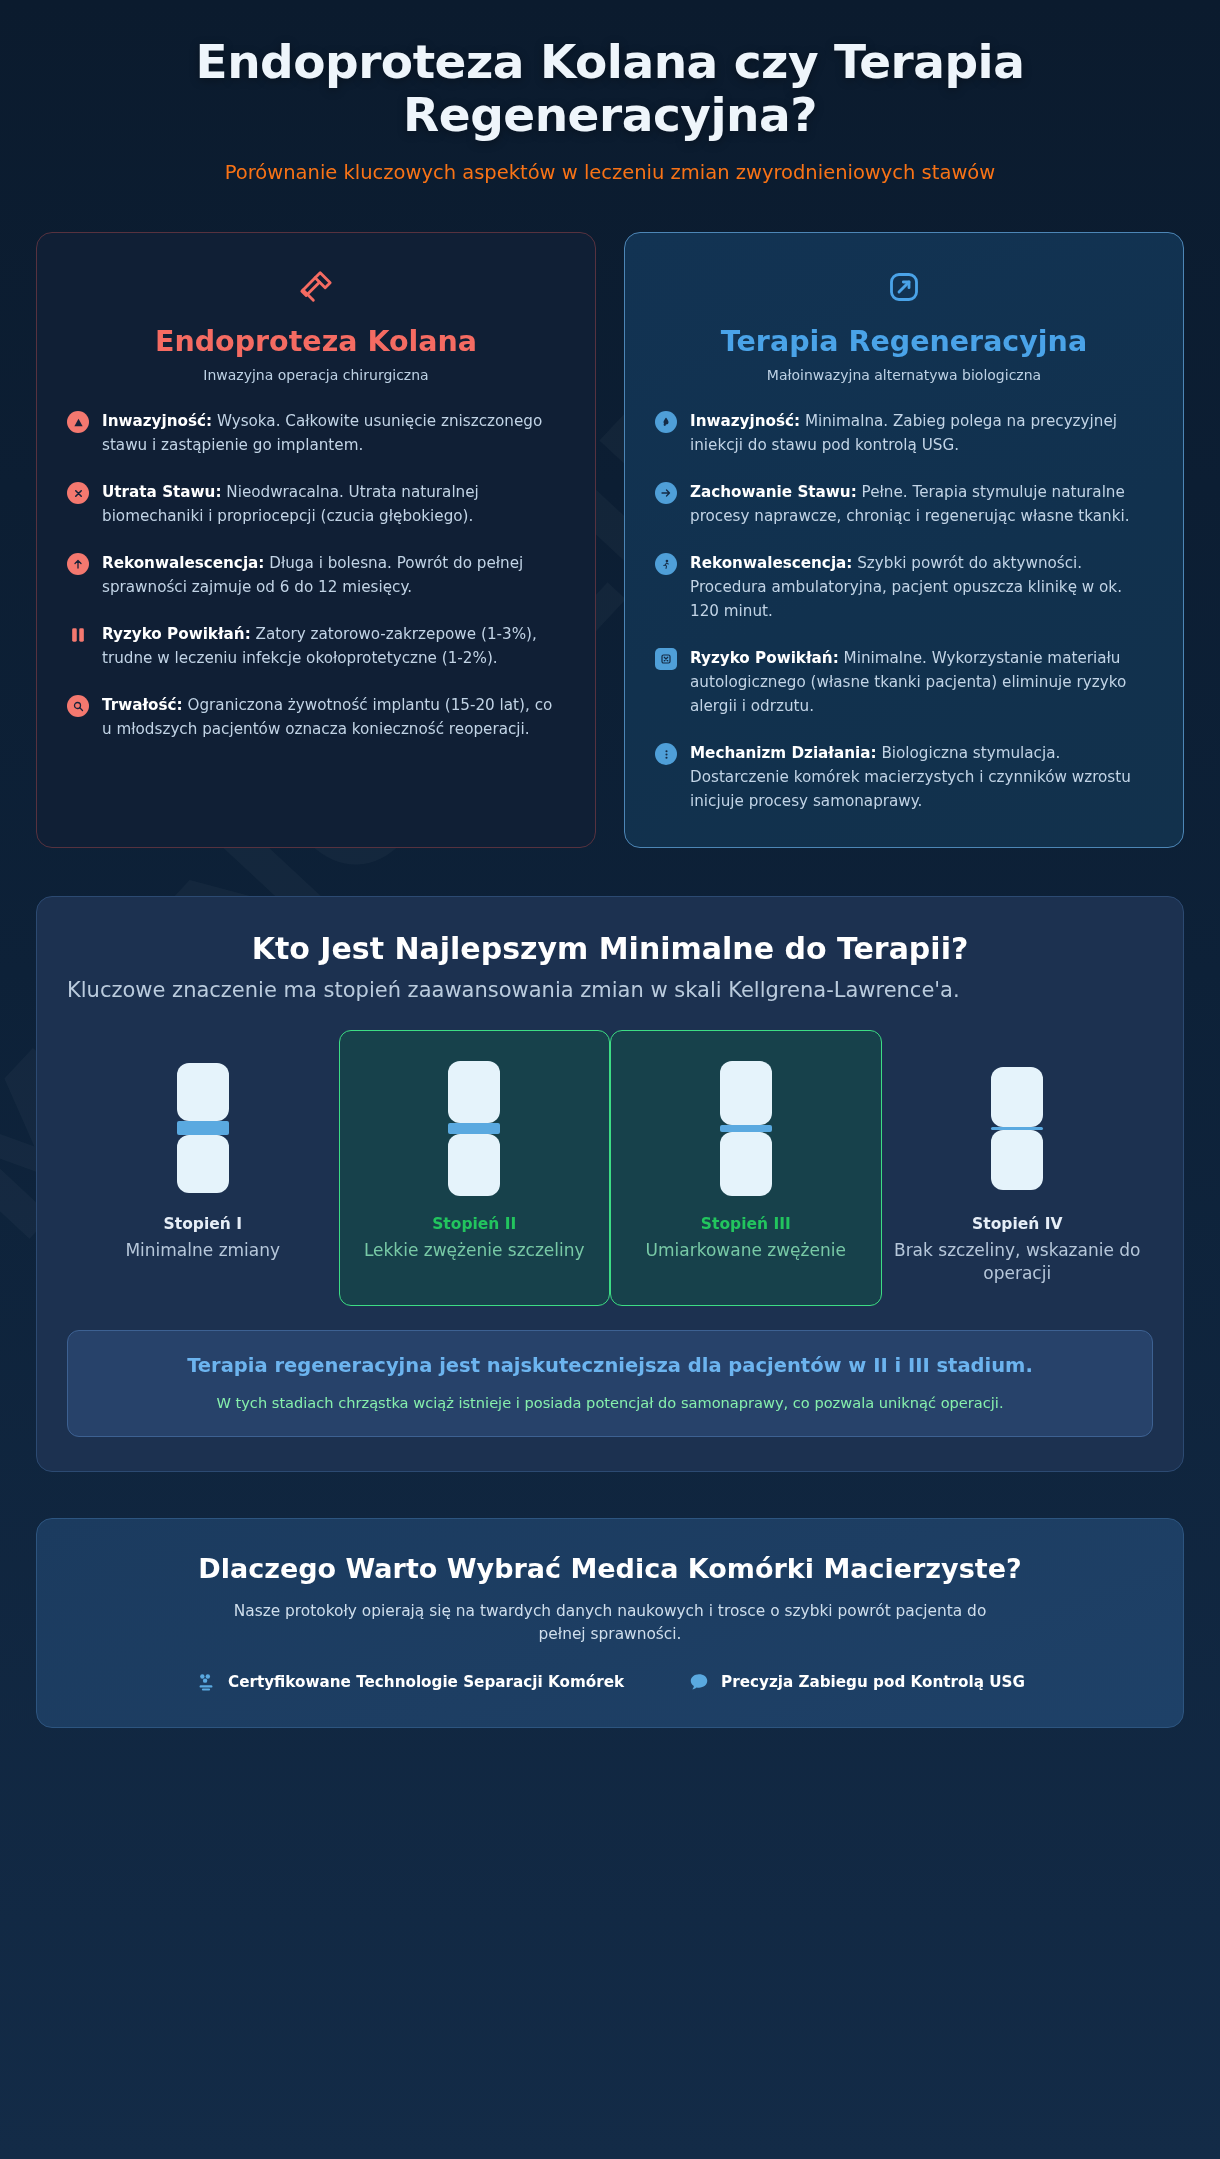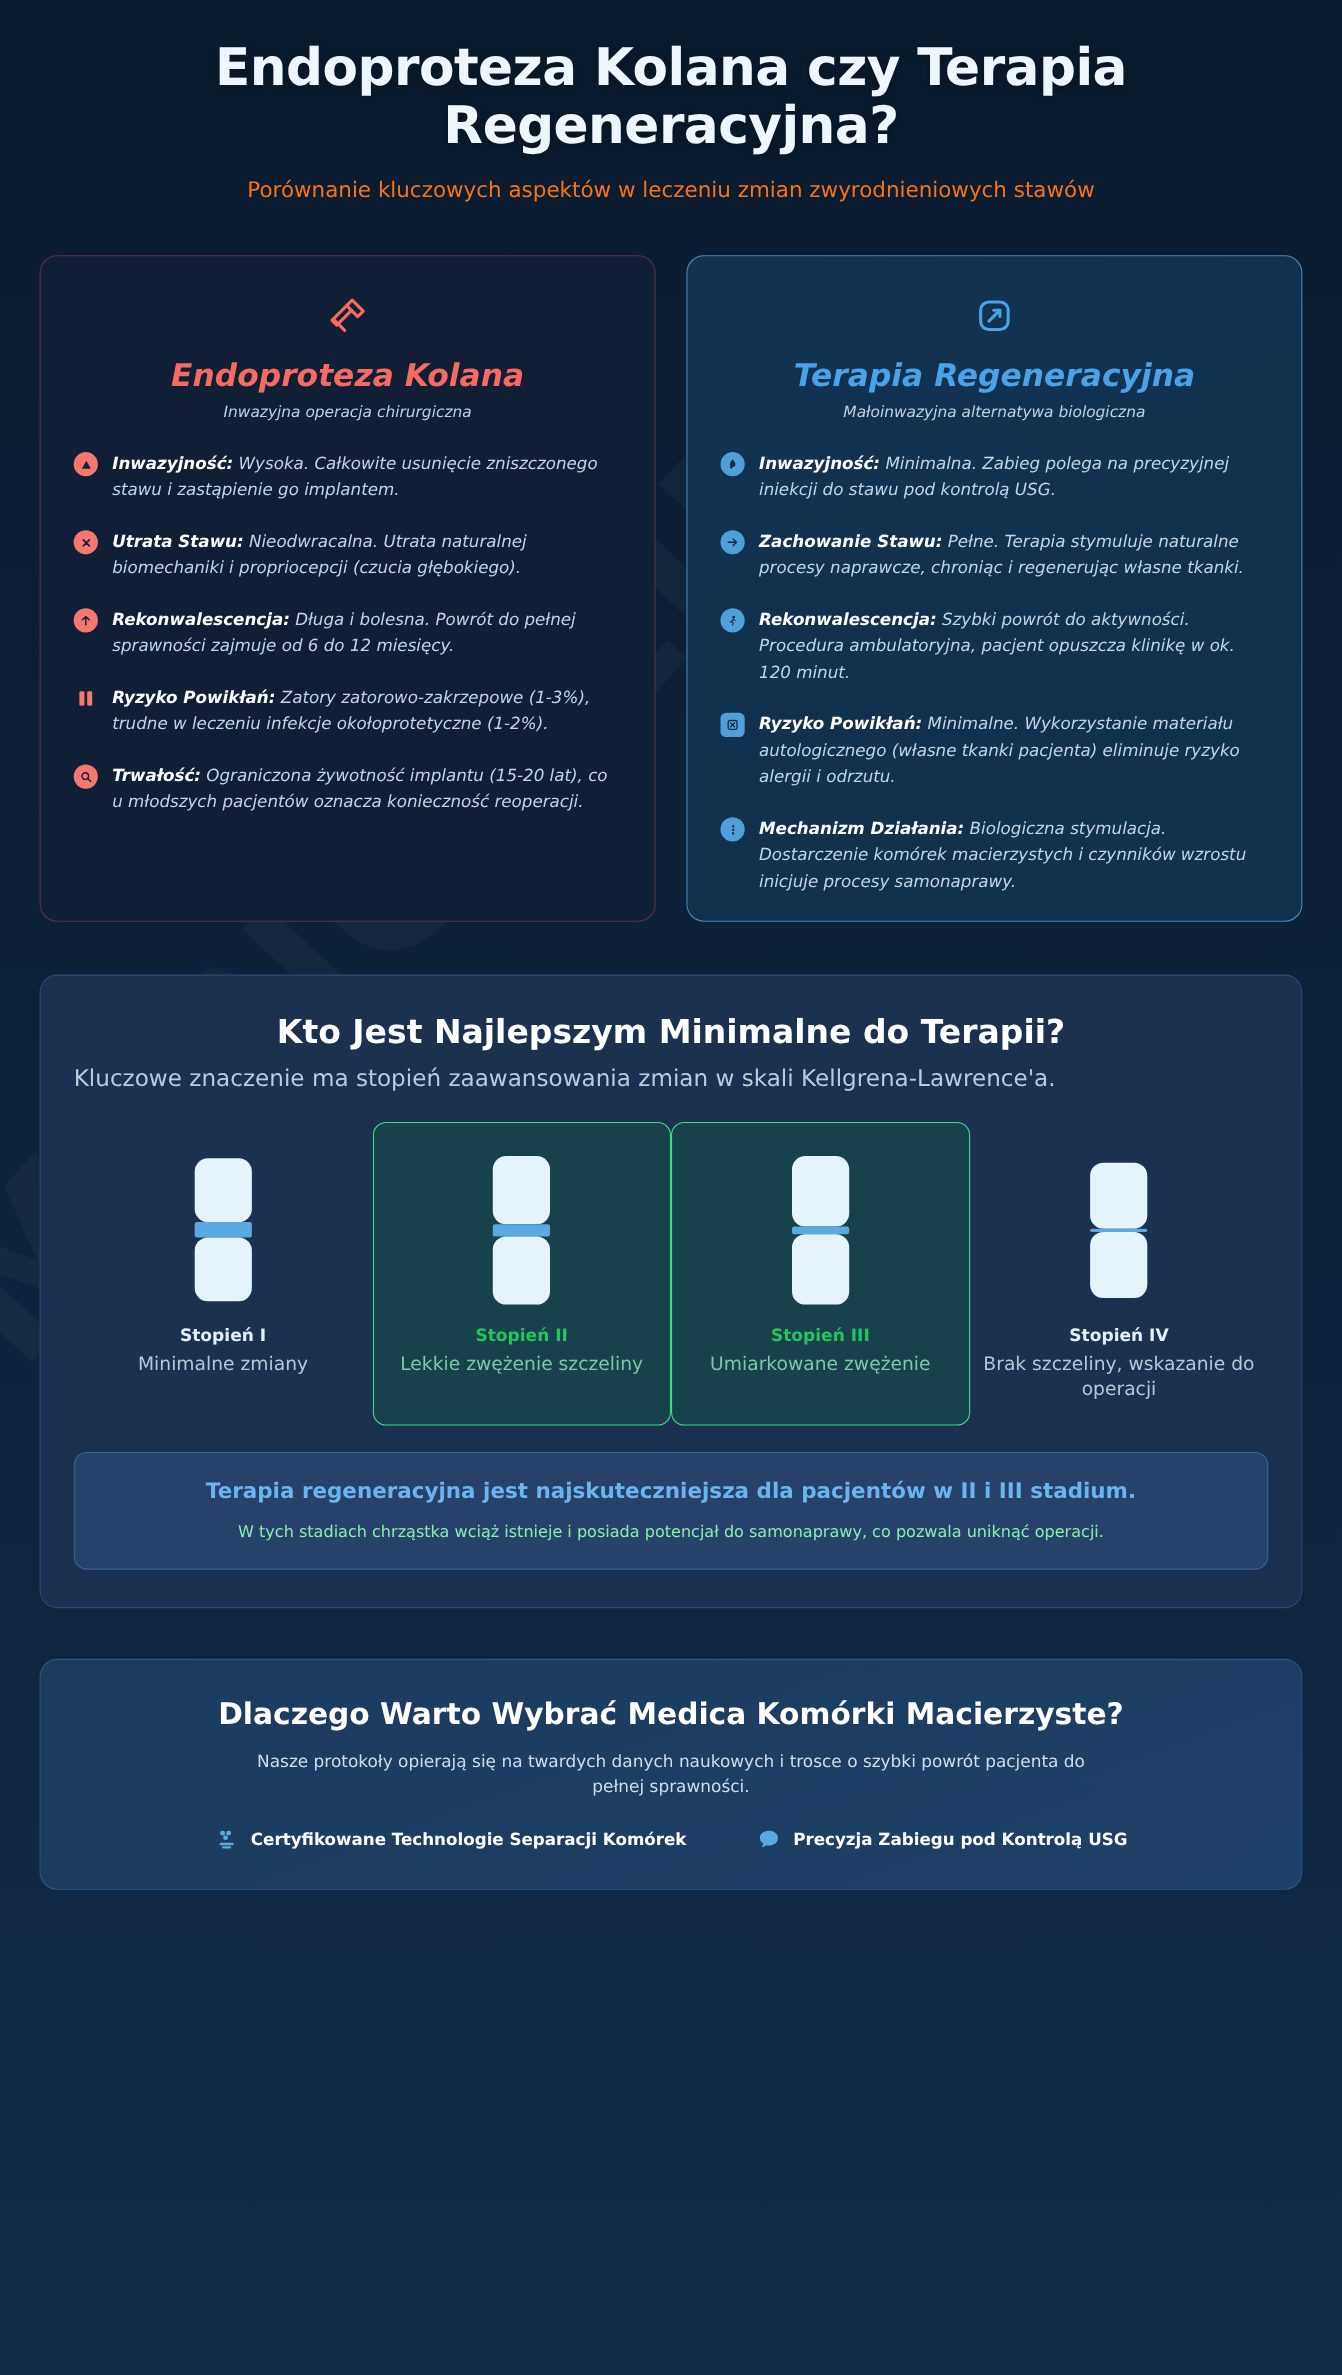--- a/index.html
+++ b/index.html
@@ -59,23 +59,22 @@
 
   
   .compare {
     display: flex;
     gap: 28px;
     margin-top: 22px;
   }
   .card {
     flex: 1 1 0;
     border-radius: 16px;
-    padding: 34px 30px 24px 30px;
+    padding: 34px 30px 34px 30px;
     min-height: 600px;
-    font-style: italic;
   }
   .card.surgery {
     background: #101f35;
     border: 1px solid #57323f;
   }
   .card.regen {
     background: linear-gradient(160deg,#123353 0%, #11314e 55%, #12314c 100%);
     border: 1px solid #4d86b6;
   }
   .card-icon { text-align: center; height: 44px; }

